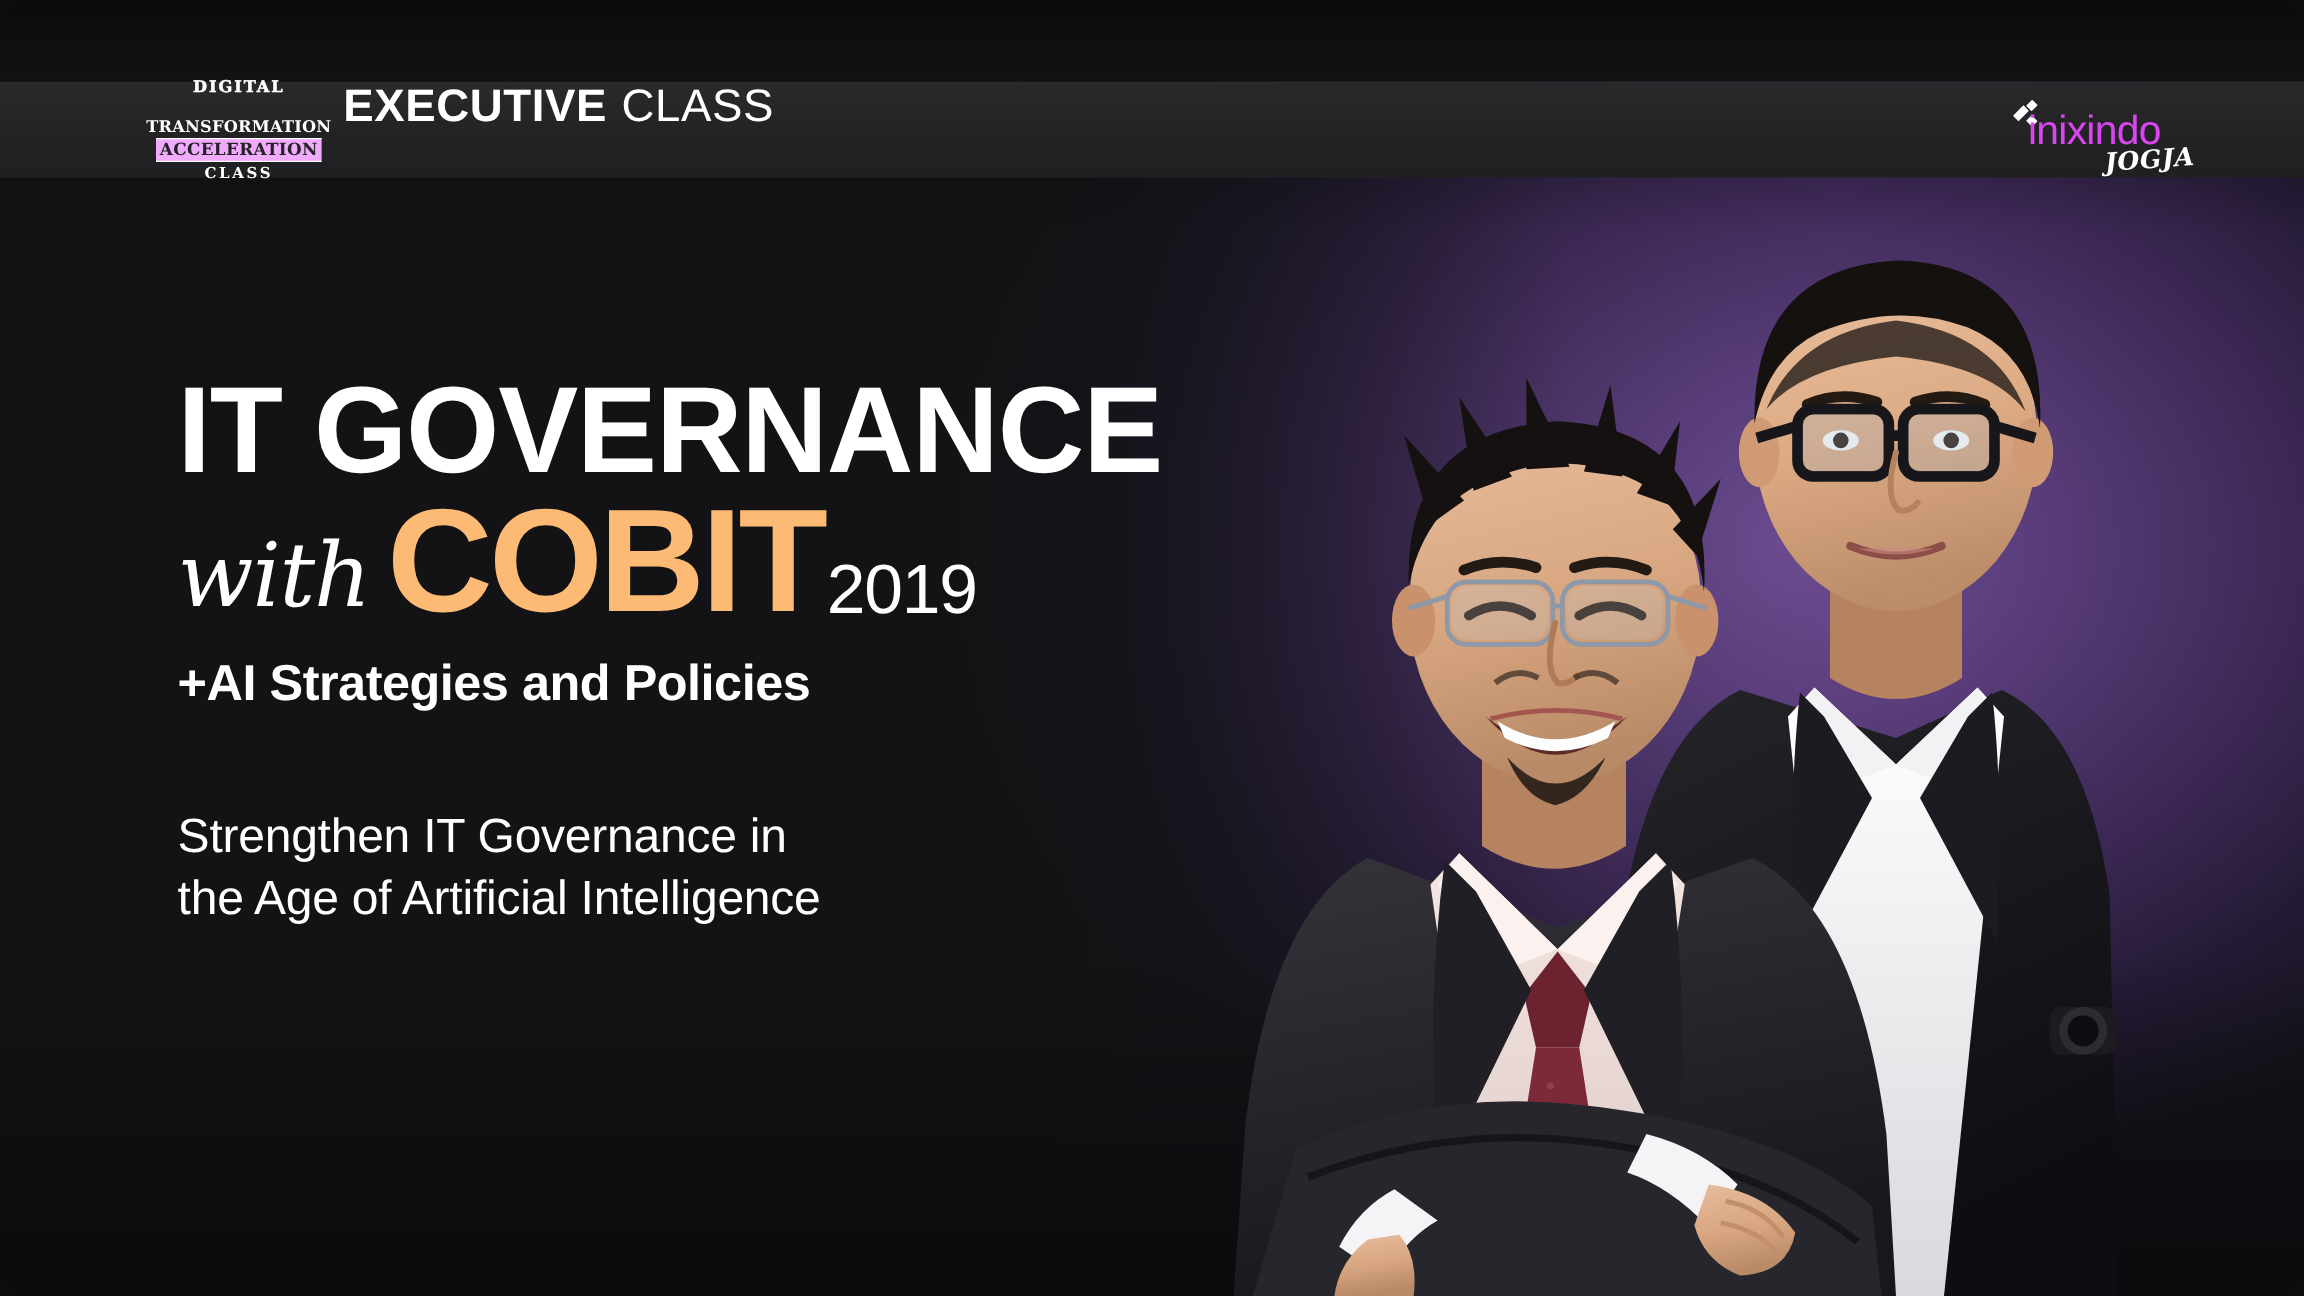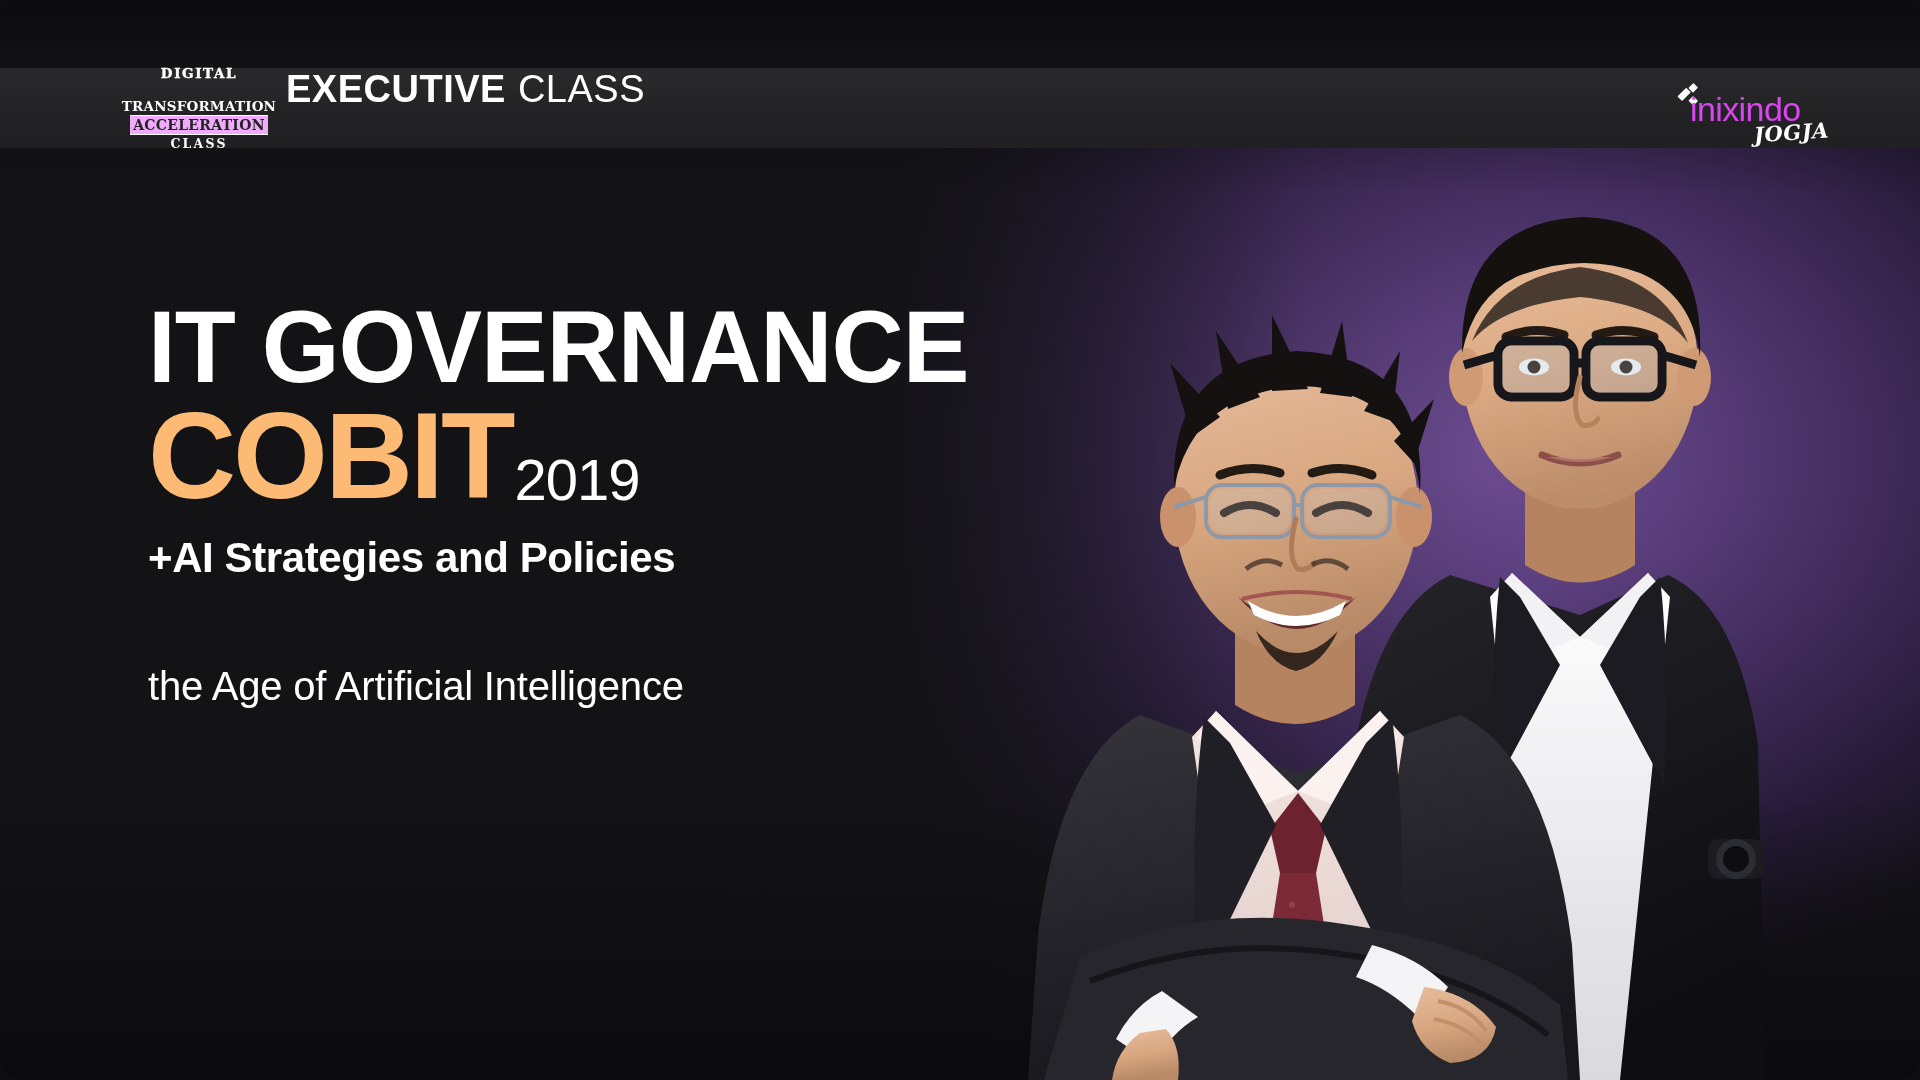--- a/index.html
+++ b/index.html
@@ -137,21 +137,21 @@
     letter-spacing:0.5px;
     transform:rotate(-4deg);
     line-height:1;
   }
 
   
   .people { position:absolute; right:0; bottom:0; width:900px; height:935px; z-index:4; }
 
   
   .content {
-    position:absolute; left:148px; top:299px;
+    position:absolute; left:148px; top:310px;
     z-index:8; width:1000px;
   }
   .h-main {
     color:#ffffff;
     font-family:"Liberation Sans", sans-serif;
     font-size:102px; font-weight:700;
     letter-spacing:-1px;
     line-height:0.95;
     transform:scaleX(0.98);
     transform-origin:left center;
@@ -415,25 +415,27 @@
     </svg>
     <div class="inix-word">inixindo</div>
     <div class="inix-sub">JOGJA</div>
   </div>
 
   <div class="content">
 
     <div class="h-main">IT GOVERNANCE</div>
 
     <div class="h-row2">
+      <span class="h-with">with</span>
       <span class="h-cobit">COBIT</span>
       <span class="h-year">2019</span>
     </div>
 
     <div class="h-sub">+AI Strategies and Policies</div>
 
     <div class="desc">
+      <span>Strengthen IT Governance in</span>
       <span>the Age of Artificial Intelligence</span>
     </div>
 
   </div>
 
 </div>
 
 </body></html>

